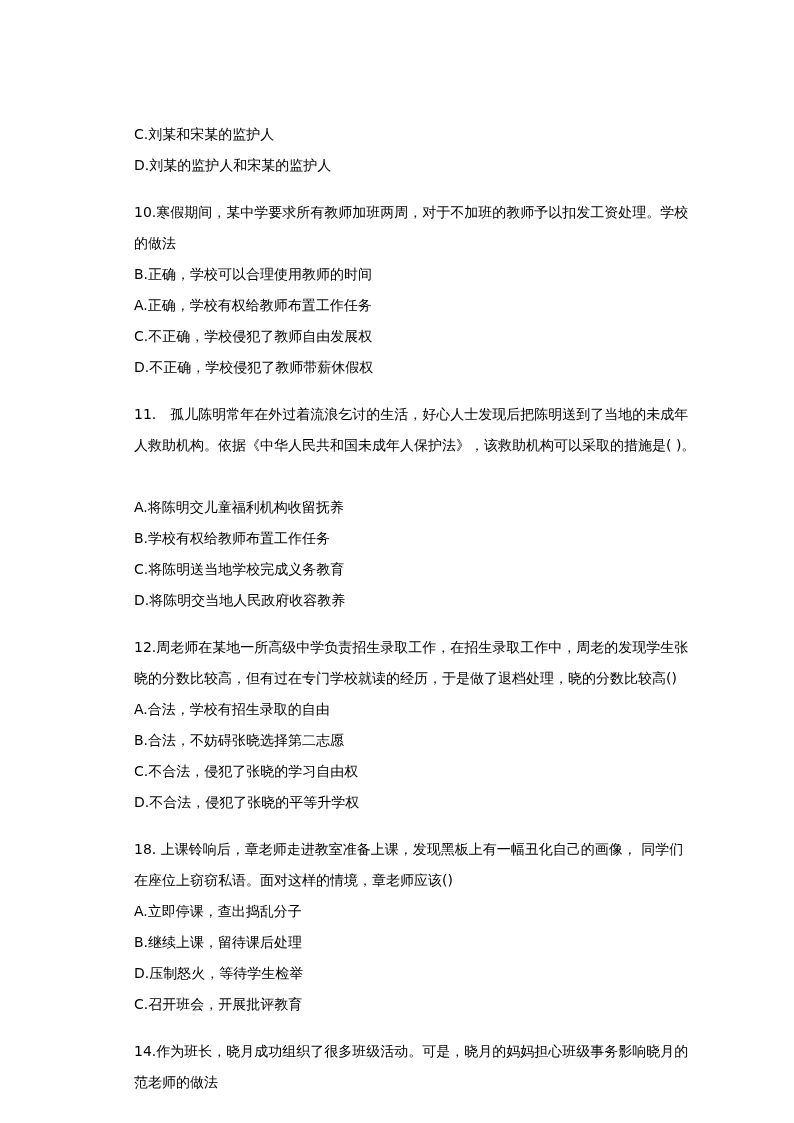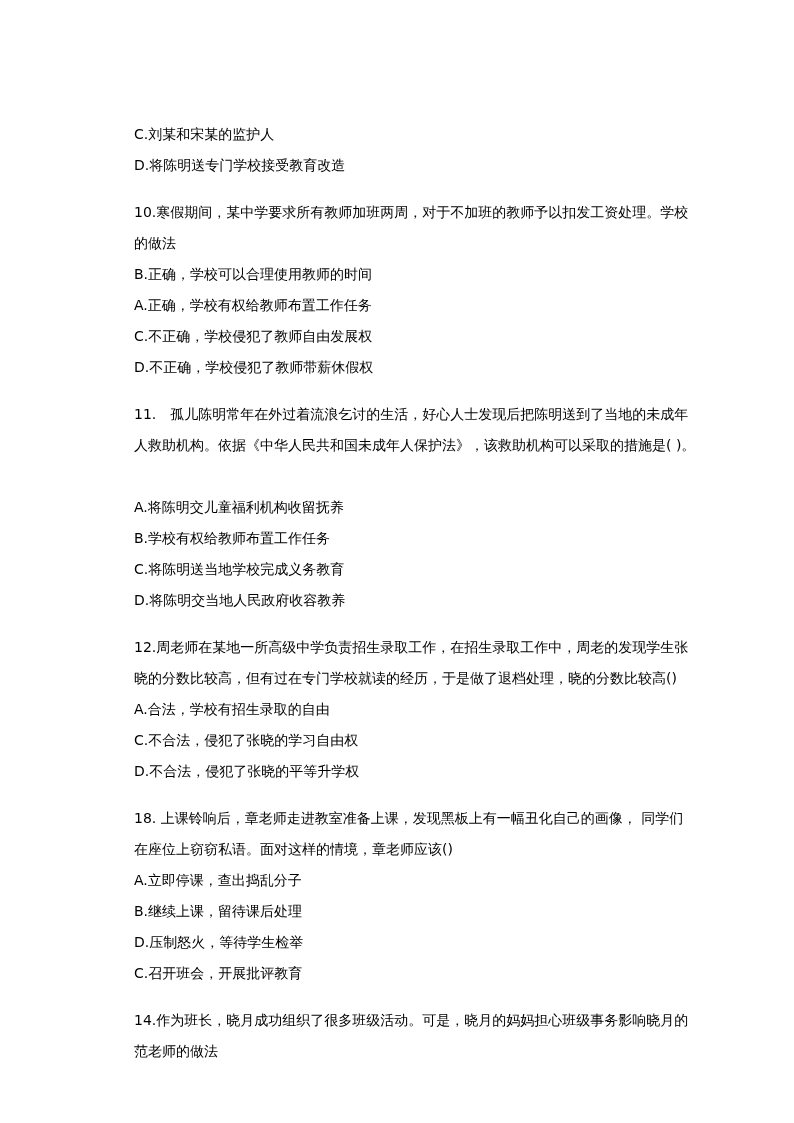--- a/index.html
+++ b/index.html
@@ -36,21 +36,21 @@
       margin: 16px;
     }
   </style>
 </head>
 <body>
 
 <div class="page">
 
   <div class="block">
     <div class="line">C.刘某和宋某的监护人</div>
-    <div class="line">D.将陈明送专门学校接受教育改造</div>
+    <div class="line">D.刘某的监护人和宋某的监护人</div>
   </div>
 
   <div class="block">
     <div class="line">10.寒假期间，某中学要求所有教师加班两周，对于不加班的教师予以扣发工资处理。学校</div>
     <div class="line">的做法</div>
     <div class="line">B.正确，学校可以合理使用教师的时间</div>
     <div class="line">A.正确，学校有权给教师布置工作任务</div>
     <div class="line">C.不正确，学校侵犯了教师自由发展权</div>
     <div class="line">D.不正确，学校侵犯了教师带薪休假权</div>
   </div>
@@ -62,20 +62,21 @@
     <div class="line">A.将陈明交儿童福利机构收留抚养</div>
     <div class="line">B.学校有权给教师布置工作任务</div>
     <div class="line">C.将陈明送当地学校完成义务教育</div>
     <div class="line">D.将陈明交当地人民政府收容教养</div>
   </div>
 
   <div class="block">
     <div class="line">12.周老师在某地一所高级中学负责招生录取工作，在招生录取工作中，周老的发现学生张</div>
     <div class="line">晓的分数比较高，但有过在专门学校就读的经历，于是做了退档处理，晓的分数比较高()</div>
     <div class="line">A.合法，学校有招生录取的自由</div>
+    <div class="line">B.合法，不妨碍张晓选择第二志愿</div>
     <div class="line">C.不合法，侵犯了张晓的学习自由权</div>
     <div class="line">D.不合法，侵犯了张晓的平等升学权</div>
   </div>
 
   <div class="block">
     <div class="line">18. 上课铃响后，章老师走进教室准备上课，发现黑板上有一幅丑化自己的画像，  同学们</div>
     <div class="line">在座位上窃窃私语。面对这样的情境，章老师应该()</div>
     <div class="line">A.立即停课，查出捣乱分子</div>
     <div class="line">B.继续上课，留待课后处理</div>
     <div class="line">D.压制怒火，等待学生检举</div>

